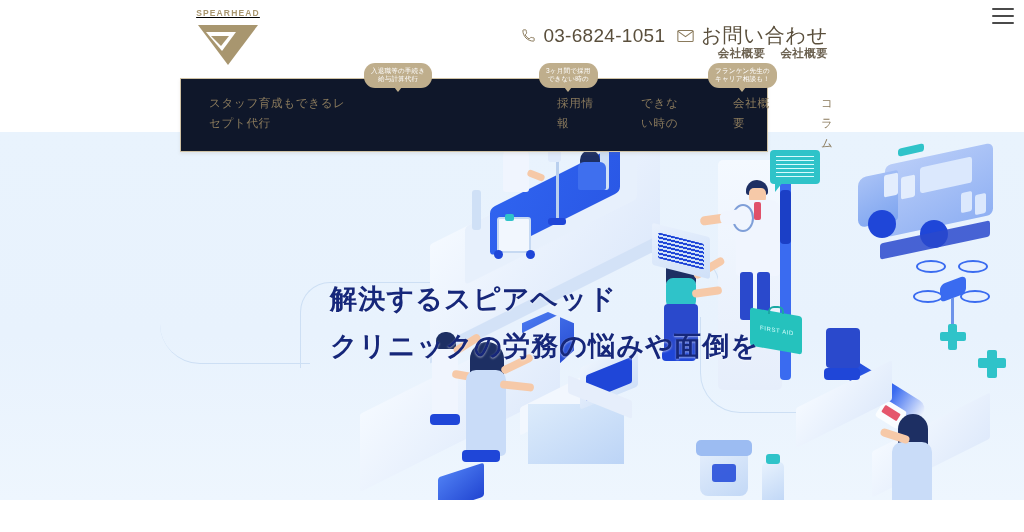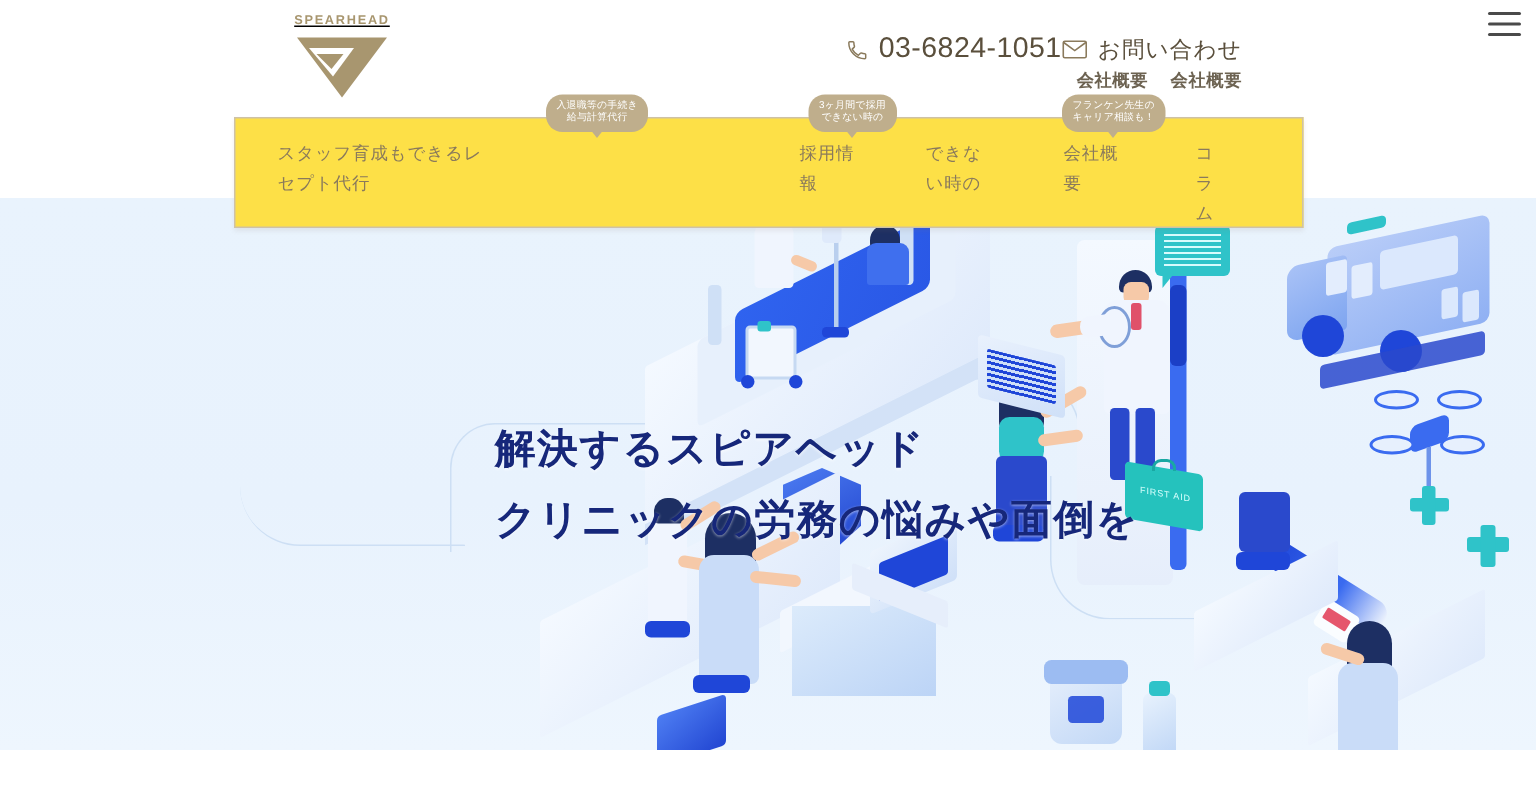--- a/index.html
+++ b/index.html
@@ -27,44 +27,44 @@
     background: #ffffff; z-index: 40;
   }
   .logo-wrap { position: absolute; left: 190px; top: 8px; width: 76px; height: 58px; text-decoration: underline; }
   .logo-word {
     font-size: 8.5px; letter-spacing: 1.15px; color: #a8966f; font-weight: 700;
     text-align: center; width: 76px; line-height: 10px;
   }
   .logo-mark { position: absolute; left: 6px; top: 13px; width: 64px; height: 45px; }
 
   .contact-row {
-    position: absolute; right: 196px; top: 22px; display: flex; align-items: center; 
+    position: absolute; right: 196px; top: 22px; display: flex; align-items: center; gap: 12px;
   }
   .phone-block { display: flex; align-items: center; gap: 7px; }
   .phone-num {
     font-size: 19px; color: #5a4f3c; letter-spacing: .3px; font-weight: 400;
     font-family: "Liberation Sans", sans-serif;
   }
   .mail-block { display: flex; align-items: center; gap: 7px; }
-  .mail-text { font-size: 15px; color: #5a4f3c; letter-spacing: .8px; }
+  .mail-text { font-size: 20px; color: #5a4f3c; letter-spacing: .8px; }
   .sub-links {
     position: absolute; right: 196px; top: 46px; display: flex; gap: 15px; font-weight: bold;
   }
   .sub-link { font-size: 11.5px; color: #6c6251; letter-spacing: .4px; }
 
   .hamburger {
     position: absolute; right: 8px; top: 5px; width: 26px; height: 22px;
     display: flex; flex-direction: column; justify-content: space-between; padding: 3px 2px;
   }
   .hamburger span { display: block; height: 2px; background: #4a4a4a; border-radius: 1px; }
 
   
   .nav-panel {
-    position: absolute; left: 156px; top: 78px; width: 713px; height: 74px;
-    background: #fde047; border: 1px solid #cfc2a5; z-index: 50;
+    position: absolute; left: 180px; top: 78px; width: 588px; height: 74px;
+    background: #0f172a; border: 1px solid #cfc2a5; z-index: 50;
     box-shadow: 0 2px 3px rgba(140,125,95,.12);
   }
   .nav-inner { position: relative; width: 100%; height: 100%; }
   .nav-item {
     position: absolute; top: 14px; font-size: 11.6px; color: #8a7a5c;
     line-height: 20px; letter-spacing: .6px; font-weight: 400; cursor: pointer;
   }
   .nav-i1 { left: 28px;  width: 140px; }
   .nav-i2 { left: 204px; width: 120px; }
   .nav-i3 { left: 376px; width: 44px; }

